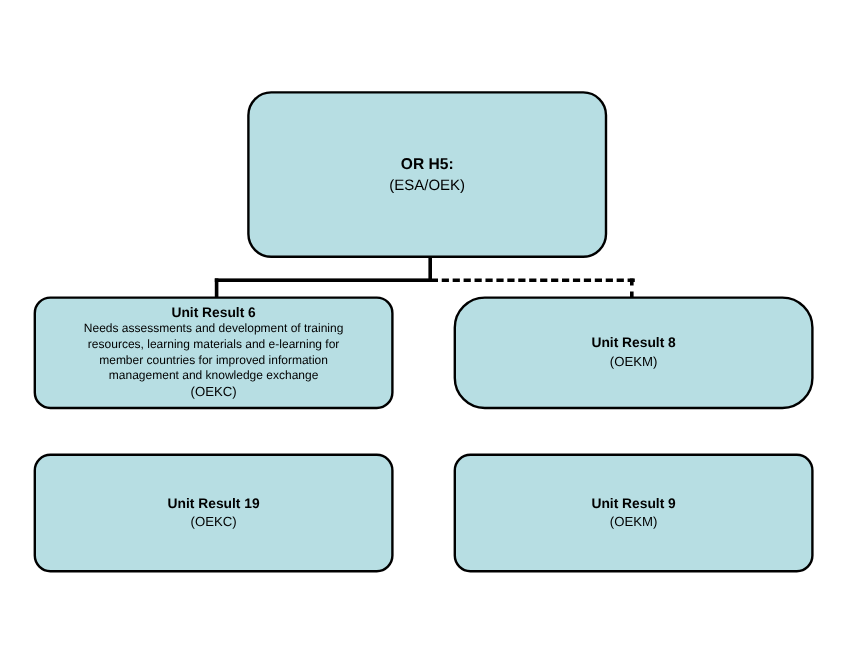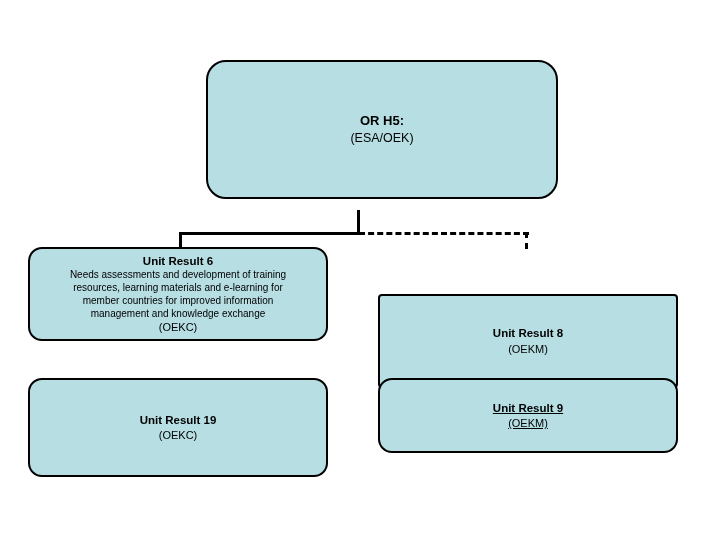--- a/index.html
+++ b/index.html
@@ -41,60 +41,58 @@
     line-height: 1.28;
     white-space: pre-line;
   }
   .node .code {
     line-height: 1.28;
   }
 
   
   #node-orh5 {
     left: 206px;
-    top: 60px;
-    width: 352px;
+    top: 76px;
+    width: 300px;
     height: 139px;
     border-radius: 20px;
   }
   #node-orh5 .title { font-size: 13px; margin-bottom: 1px; }
   #node-orh5 .body  { font-size: 12.5px; }
   #node-orh5 .code  { font-size: 12.5px; }
 
   
   #node-ur6 {
     left: 28px;
     top: 247px;
     width: 300px;
     height: 94px;
     border-radius: 14px;
   }
   #node-ur8 {
     left: 378px;
     top: 247px;
     width: 300px;
     height: 94px;
-    border-radius: 4px;
-    margin-top: 47px;
+    border-radius: 26px;
   }
   #node-ur19 {
     left: 28px;
     top: 378px;
     width: 300px;
     height: 99px;
     border-radius: 14px;
     text-align: center;
   }
   #node-ur9 {
     left: 378px;
     top: 378px;
     width: 300px;
-    height: 75px;
+    height: 99px;
     border-radius: 14px;
-    text-decoration: underline;
   }
   .node.unit .title { font-size: 11.5px; margin-bottom: 1px; }
   .node.unit .body  { font-size: 10px; }
   .node.unit .code  { font-size: 11px; }
 
   
   .conn {
     position: absolute;
     z-index: 1;
   }

